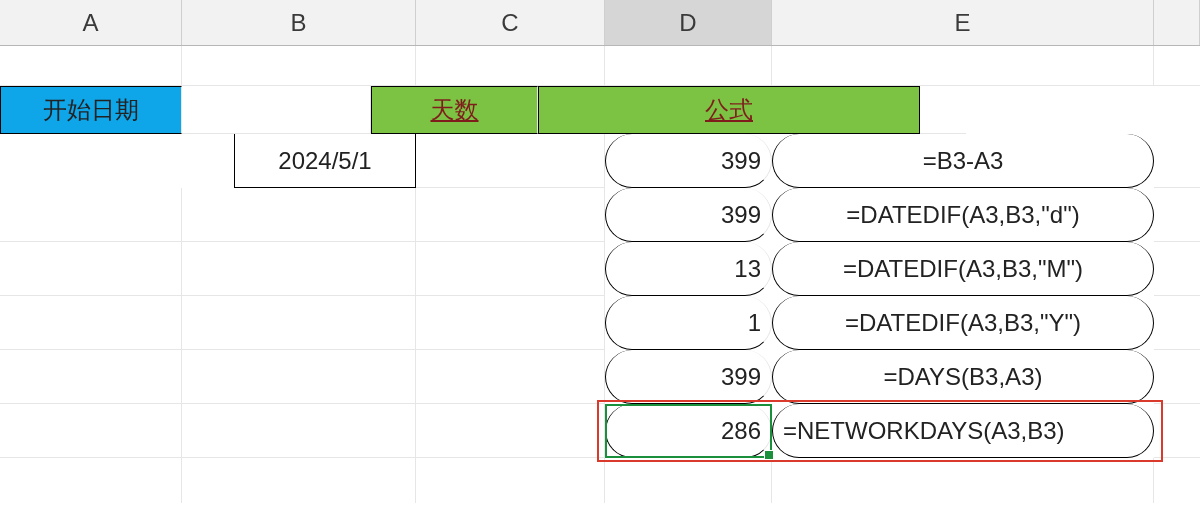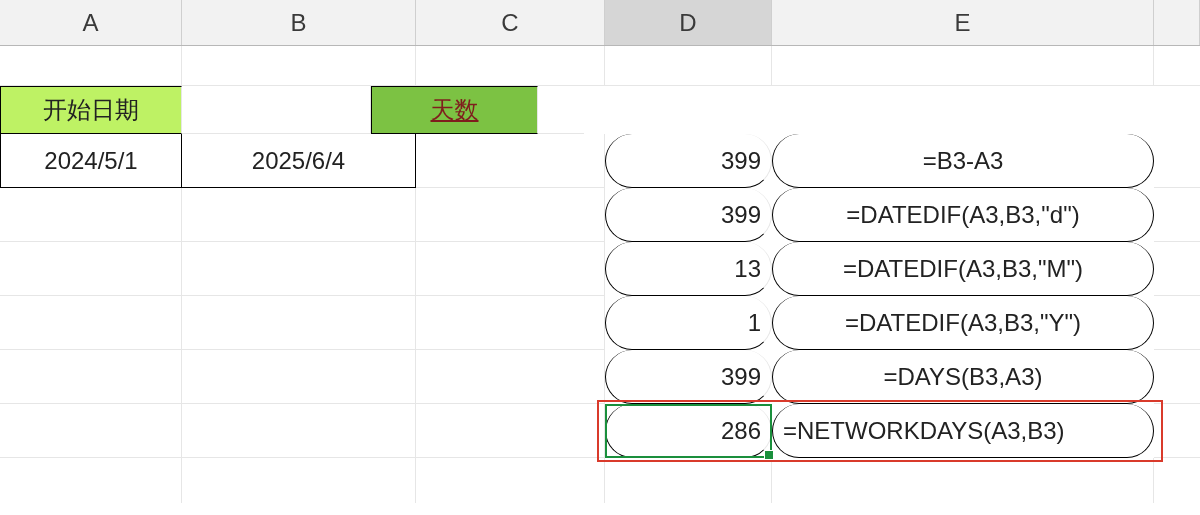--- a/index.html
+++ b/index.html
@@ -54,21 +54,21 @@
     font-size:24px;
     color:#222;
     background:#fff;
     height:100%;
     overflow:hidden;
     white-space:nowrap;
   }
   .center{justify-content:center;}
   .right{justify-content:flex-end;}
   .hdr-yellow{
-    background:#bef264;
+    background:#0ea5e9;
     border-top:1.5px solid #000;
     border-bottom:1.5px solid #000;
     border-left:1.5px solid #000;
   }
   .hdr-yellow.last{
     border-right:1.5px solid #000;
   }
   .box-cell{
     border:1.5px solid #000;
   }
@@ -153,26 +153,26 @@
       <div class="cell cC"></div>
       <div class="cell cD"></div>
       <div class="cell cE"></div>
       <div class="cell cRest"></div>
     </div>
 
     <div class="row rH">
       <div class="cell cA hdr-yellow center">开始日期</div>
       <div class="cell cC"></div>
       <div class="cell cD hdr-green center">天数</div>
+      <div class="cell cE hdr-green last center">公式</div>
       <div class="cell cRest"></div>
     </div>
 
     <div class="row rN">
       <div class="cell cA box-cell notop center">2024/5/1</div>
-      <div class="cell cB box-cell notop center" style="border-left:none;">2025/6/4</div>
       <div class="cell cC"></div>
       <div class="cell cD tbl-cell right">399</div>
       <div class="cell cE tbl-cell last center">=B3-A3</div>
       <div class="cell cRest"></div>
     </div>
 
     <div class="row rN">
       <div class="cell cA"></div>
       <div class="cell cB"></div>
       <div class="cell cC"></div>

